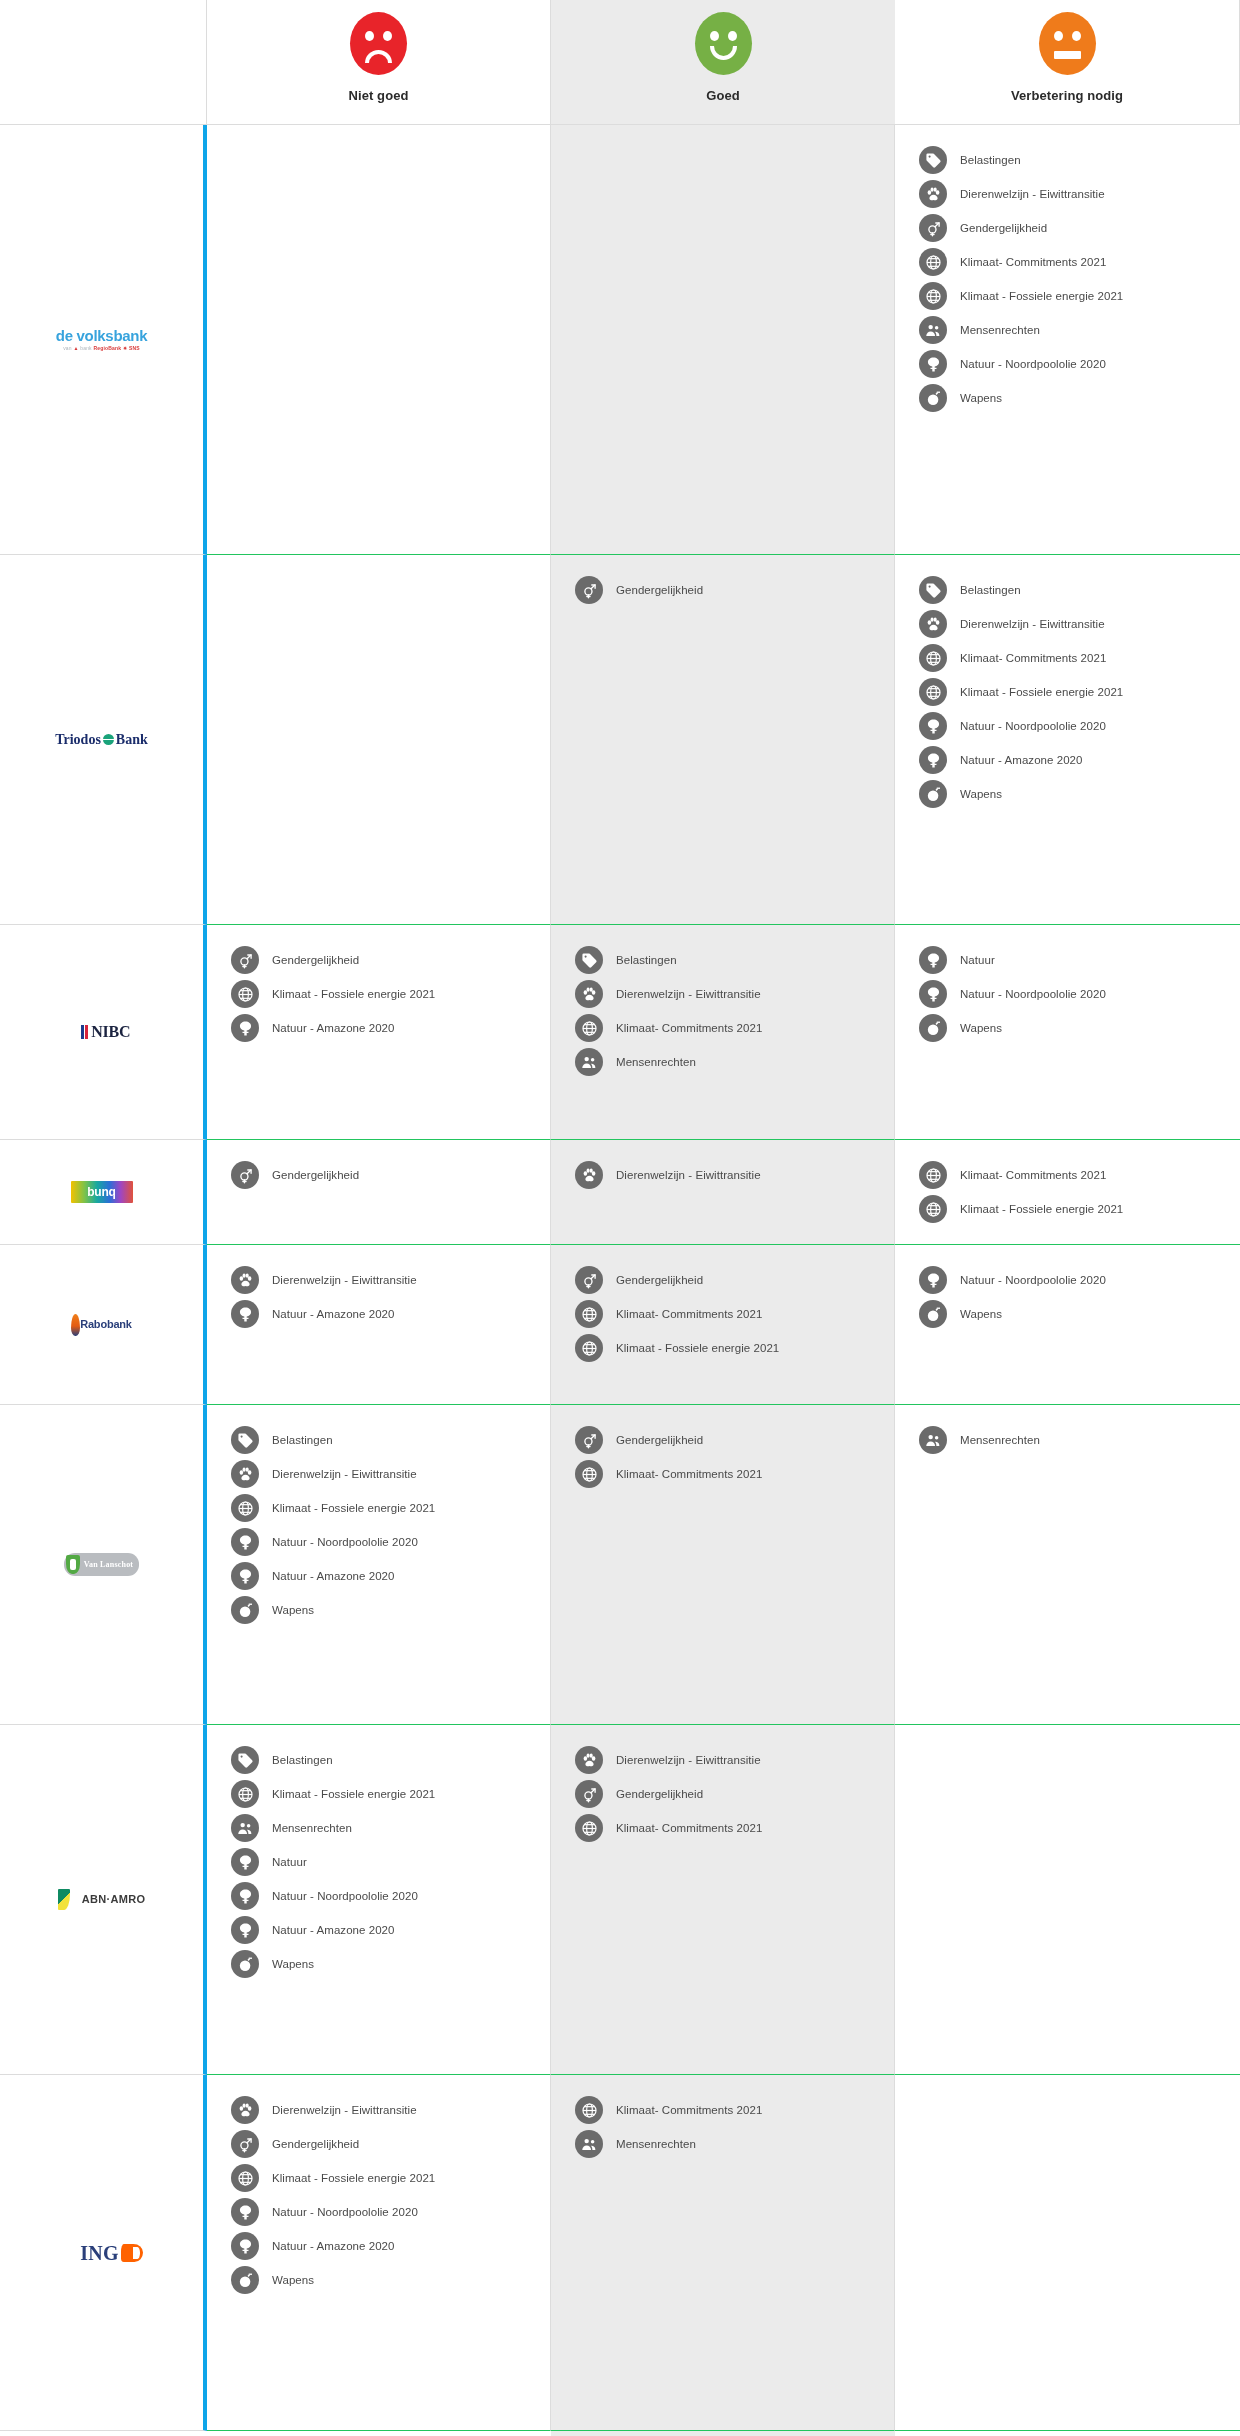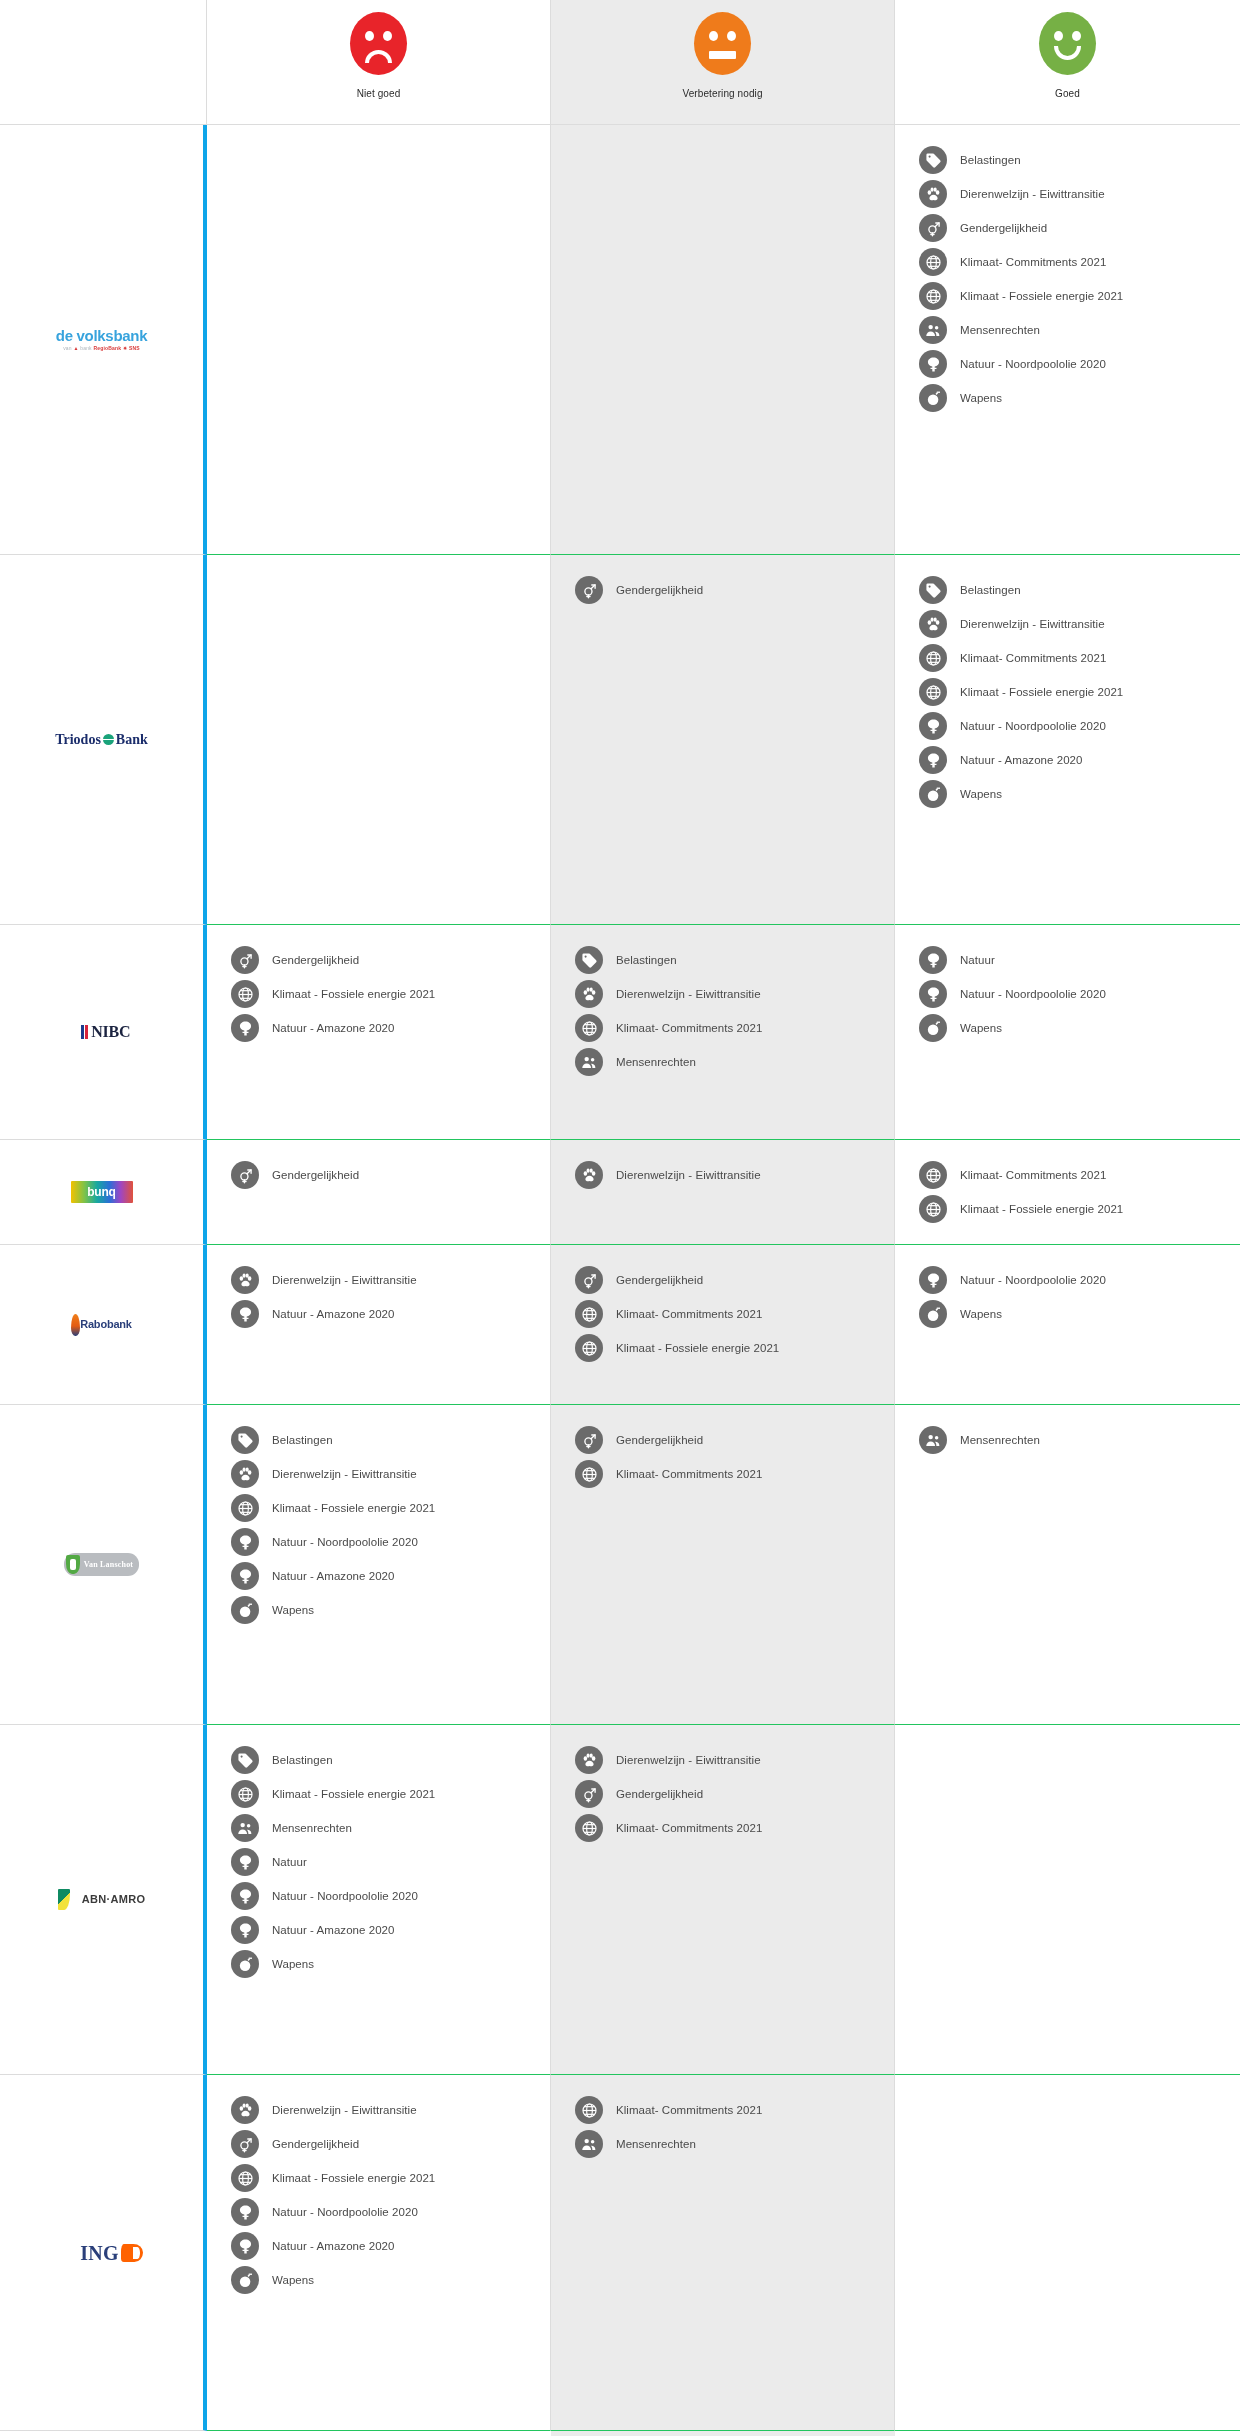--- a/index.html
+++ b/index.html
@@ -84,22 +84,22 @@
     position: absolute;
     left: 15px;
     top: 34px;
     width: 27px;
     height: 14px;
     border: 4px solid #ffffff;
     border-top: none;
     border-radius: 0 0 50% 50% / 0 0 100% 100%;
   }
   .hdr-label {
-    font-size: 10px;
-    font-weight: normal;
+    font-size: 13px;
+    font-weight: bold;
     color: #2b2b2b;
     letter-spacing: 0.1px;
   }
 
   
   .logo-cell {
     border-bottom: 1px solid #dcdcdc;
     border-right: 4px solid #0ea5e9;
     display: flex;
     align-items: center;
@@ -262,36 +262,36 @@
 
     <div class="hdr-cell sep">
       <div class="face" style="background:#e8242a">
         <span class="eye l"></span>
           <span class="eye r"></span>
         <span class="mouth-happy" style="border-top:4px solid #fff;border-bottom:none;border-radius:50% 50% 0 0 / 100% 100% 0 0;top:38px;height:13px;"></span>
       </div>
       <div class="hdr-label">Niet goed</div>
     </div>
 
+    <div class="hdr-cell">
+      <div class="face" style="background:#76b045">
+        <span class="eye l"></span>
+          <span class="eye r"></span>
+        <span class="mouth-happy"></span>
+      </div>
+      <div class="hdr-label">Goed</div>
+    </div>
+
     <div class="hdr-cell sep">
       <div class="face" style="background:#ef7b1b">
         <span class="eye l"></span>
           <span class="eye r"></span>
         <span class="mouth-neutral"></span>
       </div>
       <div class="hdr-label">Verbetering nodig</div>
-    </div>
-
-    <div class="hdr-cell">
-      <div class="face" style="background:#76b045">
-        <span class="eye l"></span>
-          <span class="eye r"></span>
-        <span class="mouth-happy"></span>
-      </div>
-      <div class="hdr-label">Goed</div>
     </div>
 
   <div class="logo-cell" style="height: 430px;">
         <div class="logo-wrap">
           <div class="lg-volksbank">
             <div class="top">de volksbank</div>
             <div class="sub"><span class="g">van</span> <span class="r">▲</span> <span class="g">bank</span> <span class="r">RegioBank</span> <span class="r">✷</span> <span class="r">SNS</span></div>
           </div>
         </div>
       </div>

